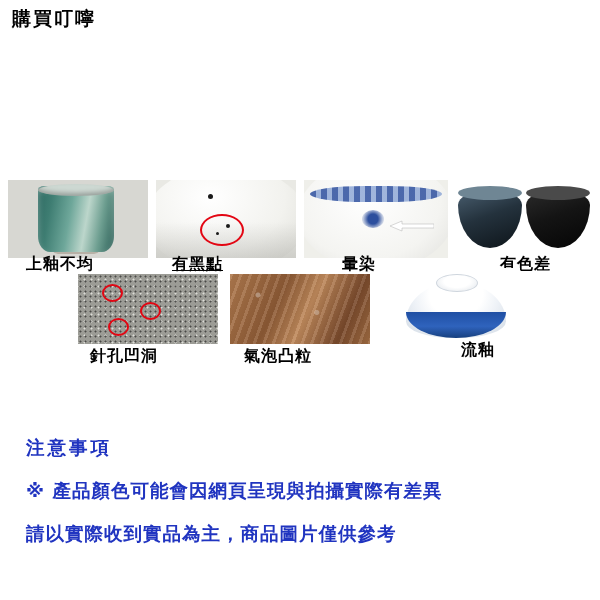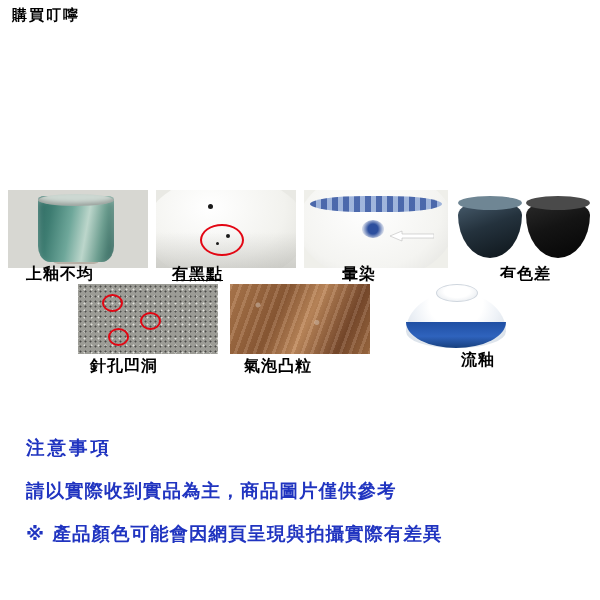--- a/index.html
+++ b/index.html
@@ -19,21 +19,21 @@
     width: 600px;
     height: 600px;
     box-sizing: border-box;
   }
 
   
   .title {
     position: absolute;
     left: 12px;
     top: 6px;
-    font-size: 15px;
+    font-size: 19px;
     font-weight: bold;
     letter-spacing: 2px;
     color: #000;
   }
 
   .body-text {
     position: absolute;
     left: 8px;
     top: 32px;
     width: 586px;
@@ -44,21 +44,21 @@
     text-align: justify;
   }
   .body-text p {
     margin: 0;
   }
 
   
   .photos {
     position: absolute;
     left: 8px;
-    top: 190px;
+    top: 180px;
     width: 584px;
     height: 205px;
   }
   .cell {
     position: absolute;
     overflow: hidden;
   }
   .cell .img {
     position: absolute;
     left: 0;
@@ -339,17 +339,17 @@
         <div class="p7-foot"></div>
       </div>
     </div>
     <div class="caption" id="cap7">流釉</div>
 
   </div>
 
 
   <div class="notes">
     <p class="n-title">注意事項</p>
+    <p>※ 產品顏色可能會因網頁呈現與拍攝實際有差異</p>
     <p>請以實際收到實品為主，商品圖片僅供參考</p>
-    <p>※ 產品顏色可能會因網頁呈現與拍攝實際有差異</p>
   </div>
 
 </div>
 
 </body></html>

